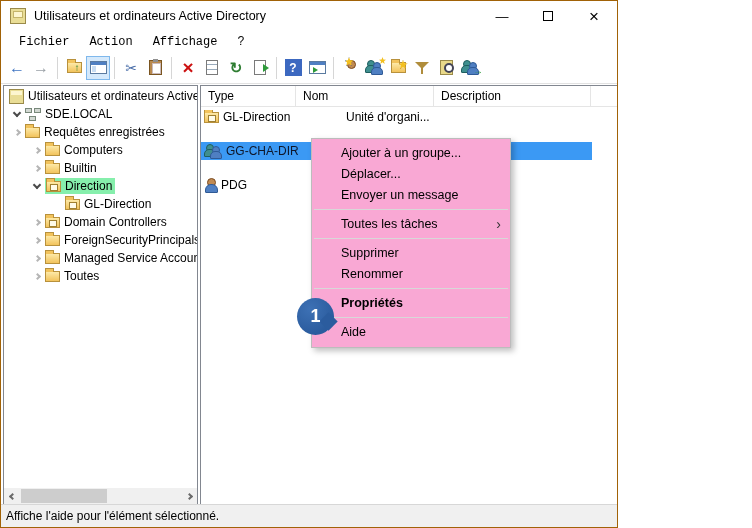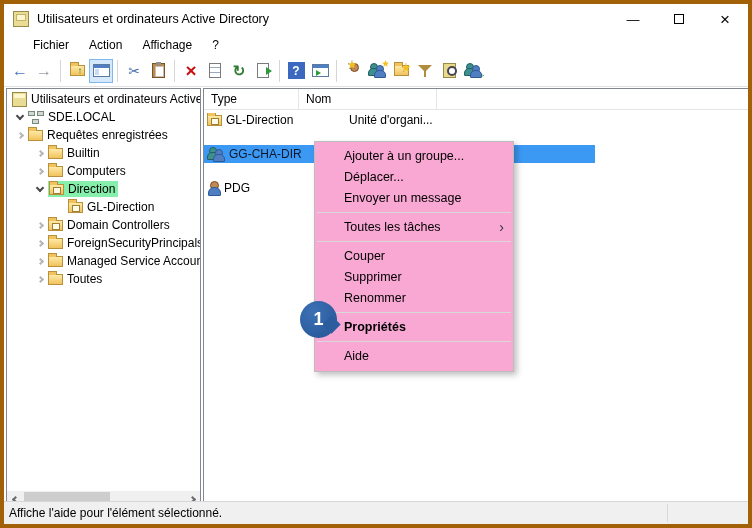--- a/index.html
+++ b/index.html
@@ -1,32 +1,32 @@
 <!DOCTYPE html>
 <html style="--selection-blue: #3b99f4; --badge-blue: #2b5c9e; --tree-selection-gray: #d6d6d6;"><head>
 <meta charset="utf-8">
 <style>
   * { margin:0; padding:0; box-sizing:border-box; }
   html,body { width:752px; height:528px; }
   body { font-family:"Liberation Sans", sans-serif; font-size:12px; color:#000; background:#fff; }
-  #window { position:relative; width:752px; height:528px; background:#fff; border:4px solid #a16207; overflow:hidden; }
+  #window { position:relative; width:618px; height:528px; background:#fff; border:1px solid #a16207; overflow:hidden; }
 
   
   .titlebar { position:absolute; left:0; top:0; width:100%; height:30px; background:#fff; }
   .title-icon { position:absolute; left:9px; top:7px; width:16px; height:16px; background:#e9dd96; border:1px solid #9a8a4a; }
   .title-icon::before { content:""; position:absolute; left:2px; top:2px; right:2px; height:5px; background:#fdf6cf; border:1px solid #c4b46a; }
   .title-text { position:absolute; left:33px; top:8px; font-size:12.5px; white-space:nowrap; }
   .winbtn { position:absolute; top:0; width:46px; height:30px; display:flex; align-items:center; justify-content:center; }
   .btn-min { right:92px; font-size:13px; }
   .btn-max { right:46px; }
   .btn-max span { width:10px; height:10px; border:1px solid #000; display:block; }
   .btn-close { right:0; font-size:17px; line-height:1; }
 
   
-  .menubar { position:absolute; left:0; top:30px; width:100%; height:21px; background:#fff; display:flex; align-items:center; padding-left:19px; }
+  .menubar { position:absolute; left:0; top:30px; width:100%; height:21px; background:#fff; display:flex; align-items:center; padding-left:8px;font-family:Liberation Mono, monospace; }
   .menubar .mitem { padding:2px 10px; white-space:nowrap; }
 
   
   .toolbar { position:absolute; left:0; top:51px; width:100%; height:32px; background:#fff; border-bottom:1px solid #e2e2e2; display:flex; align-items:center; padding-left:4px; }
   .tb { width:24px; height:24px; display:flex; align-items:center; justify-content:center; flex:none; position:relative; }
   .tb.active { background:#d5e9fb; border:1px solid #7fb8ec; }
   .tsep { width:1px; height:22px; background:#d6d6d6; margin:0 4px; flex:none; }
   .g-back { color:#3f74c2; font-weight:bold; font-size:16px; }
   .g-fwd  { color:#9aa0a6; font-weight:bold; font-size:16px; }
   .g-cut  { color:#4a6ea9; font-size:14px; }
@@ -243,28 +243,28 @@
             <span class="chev-c"></span>
           </span>
         <span class="mini-folder"></span>
         <span class="tlabel">Requêtes enregistrées</span>
       </div>
       <div class="trow" style="padding-left:25px">
         <span class="exp">
             <span class="chev-c"></span>
           </span>
         <span class="mini-folder"></span>
+        <span class="tlabel">Computers</span>
+      </div>
+      <div class="trow" style="padding-left:25px">
+        <span class="exp">
+            <span class="chev-c"></span>
+          </span>
+        <span class="mini-folder"></span>
         <span class="tlabel">Builtin</span>
-      </div>
-      <div class="trow" style="padding-left:25px">
-        <span class="exp">
-            <span class="chev-c"></span>
-          </span>
-        <span class="mini-folder"></span>
-        <span class="tlabel">Computers</span>
       </div>
       <div class="trow" style="padding-left:25px">
         <span class="exp">
             <span class="chev-e"></span>
           </span>
         <span class="sel-wrap">
           <span class="mini-folder ou-badge"></span>
           <span class="tlabel">Direction</span>
         </span>
       </div>
@@ -310,20 +310,21 @@
       <div class="hs-btn hs-right">
           <span class="hs-chev-r"></span>
         </div>
     </div>
   </div>
 
   <div class="right-pane">
     <div class="lheader">
       <div class="hcell hc2">Type</div>
       <div class="hcell hc1">Nom</div>
+      <div class="hcell hc3">Description</div>
       <div class="hcell hc4"></div>
     </div>
     <div class="lrow">
       <div class="lcell lc-name">
         <span class="mini-folder ou-badge"></span>
         <span>GL-Direction</span>
       </div>
       <div class="lcell lc-type">Unité d'organi...</div>
     </div>
     <div class="lrow selected">
@@ -345,21 +346,20 @@
     </div>
   </div>
 
   <div class="ctxmenu">
     <div class="citem">Ajouter à un groupe...</div>
     <div class="citem">Déplacer...</div>
     <div class="citem">Envoyer un message</div>
     <div class="csep"></div>
     <div class="citem"><span>Toutes les tâches</span><span class="submenu-arrow">›</span></div>
     <div class="csep"></div>
-    <div class="citem">Couper</div>
     <div class="citem">Supprimer</div>
     <div class="citem">Renommer</div>
     <div class="csep"></div>
     <div class="citem bold">Propriétés</div>
     <div class="csep"></div>
     <div class="citem">Aide</div>
   </div>
 
   <div class="badge">
     <span class="badge-num">1</span>

